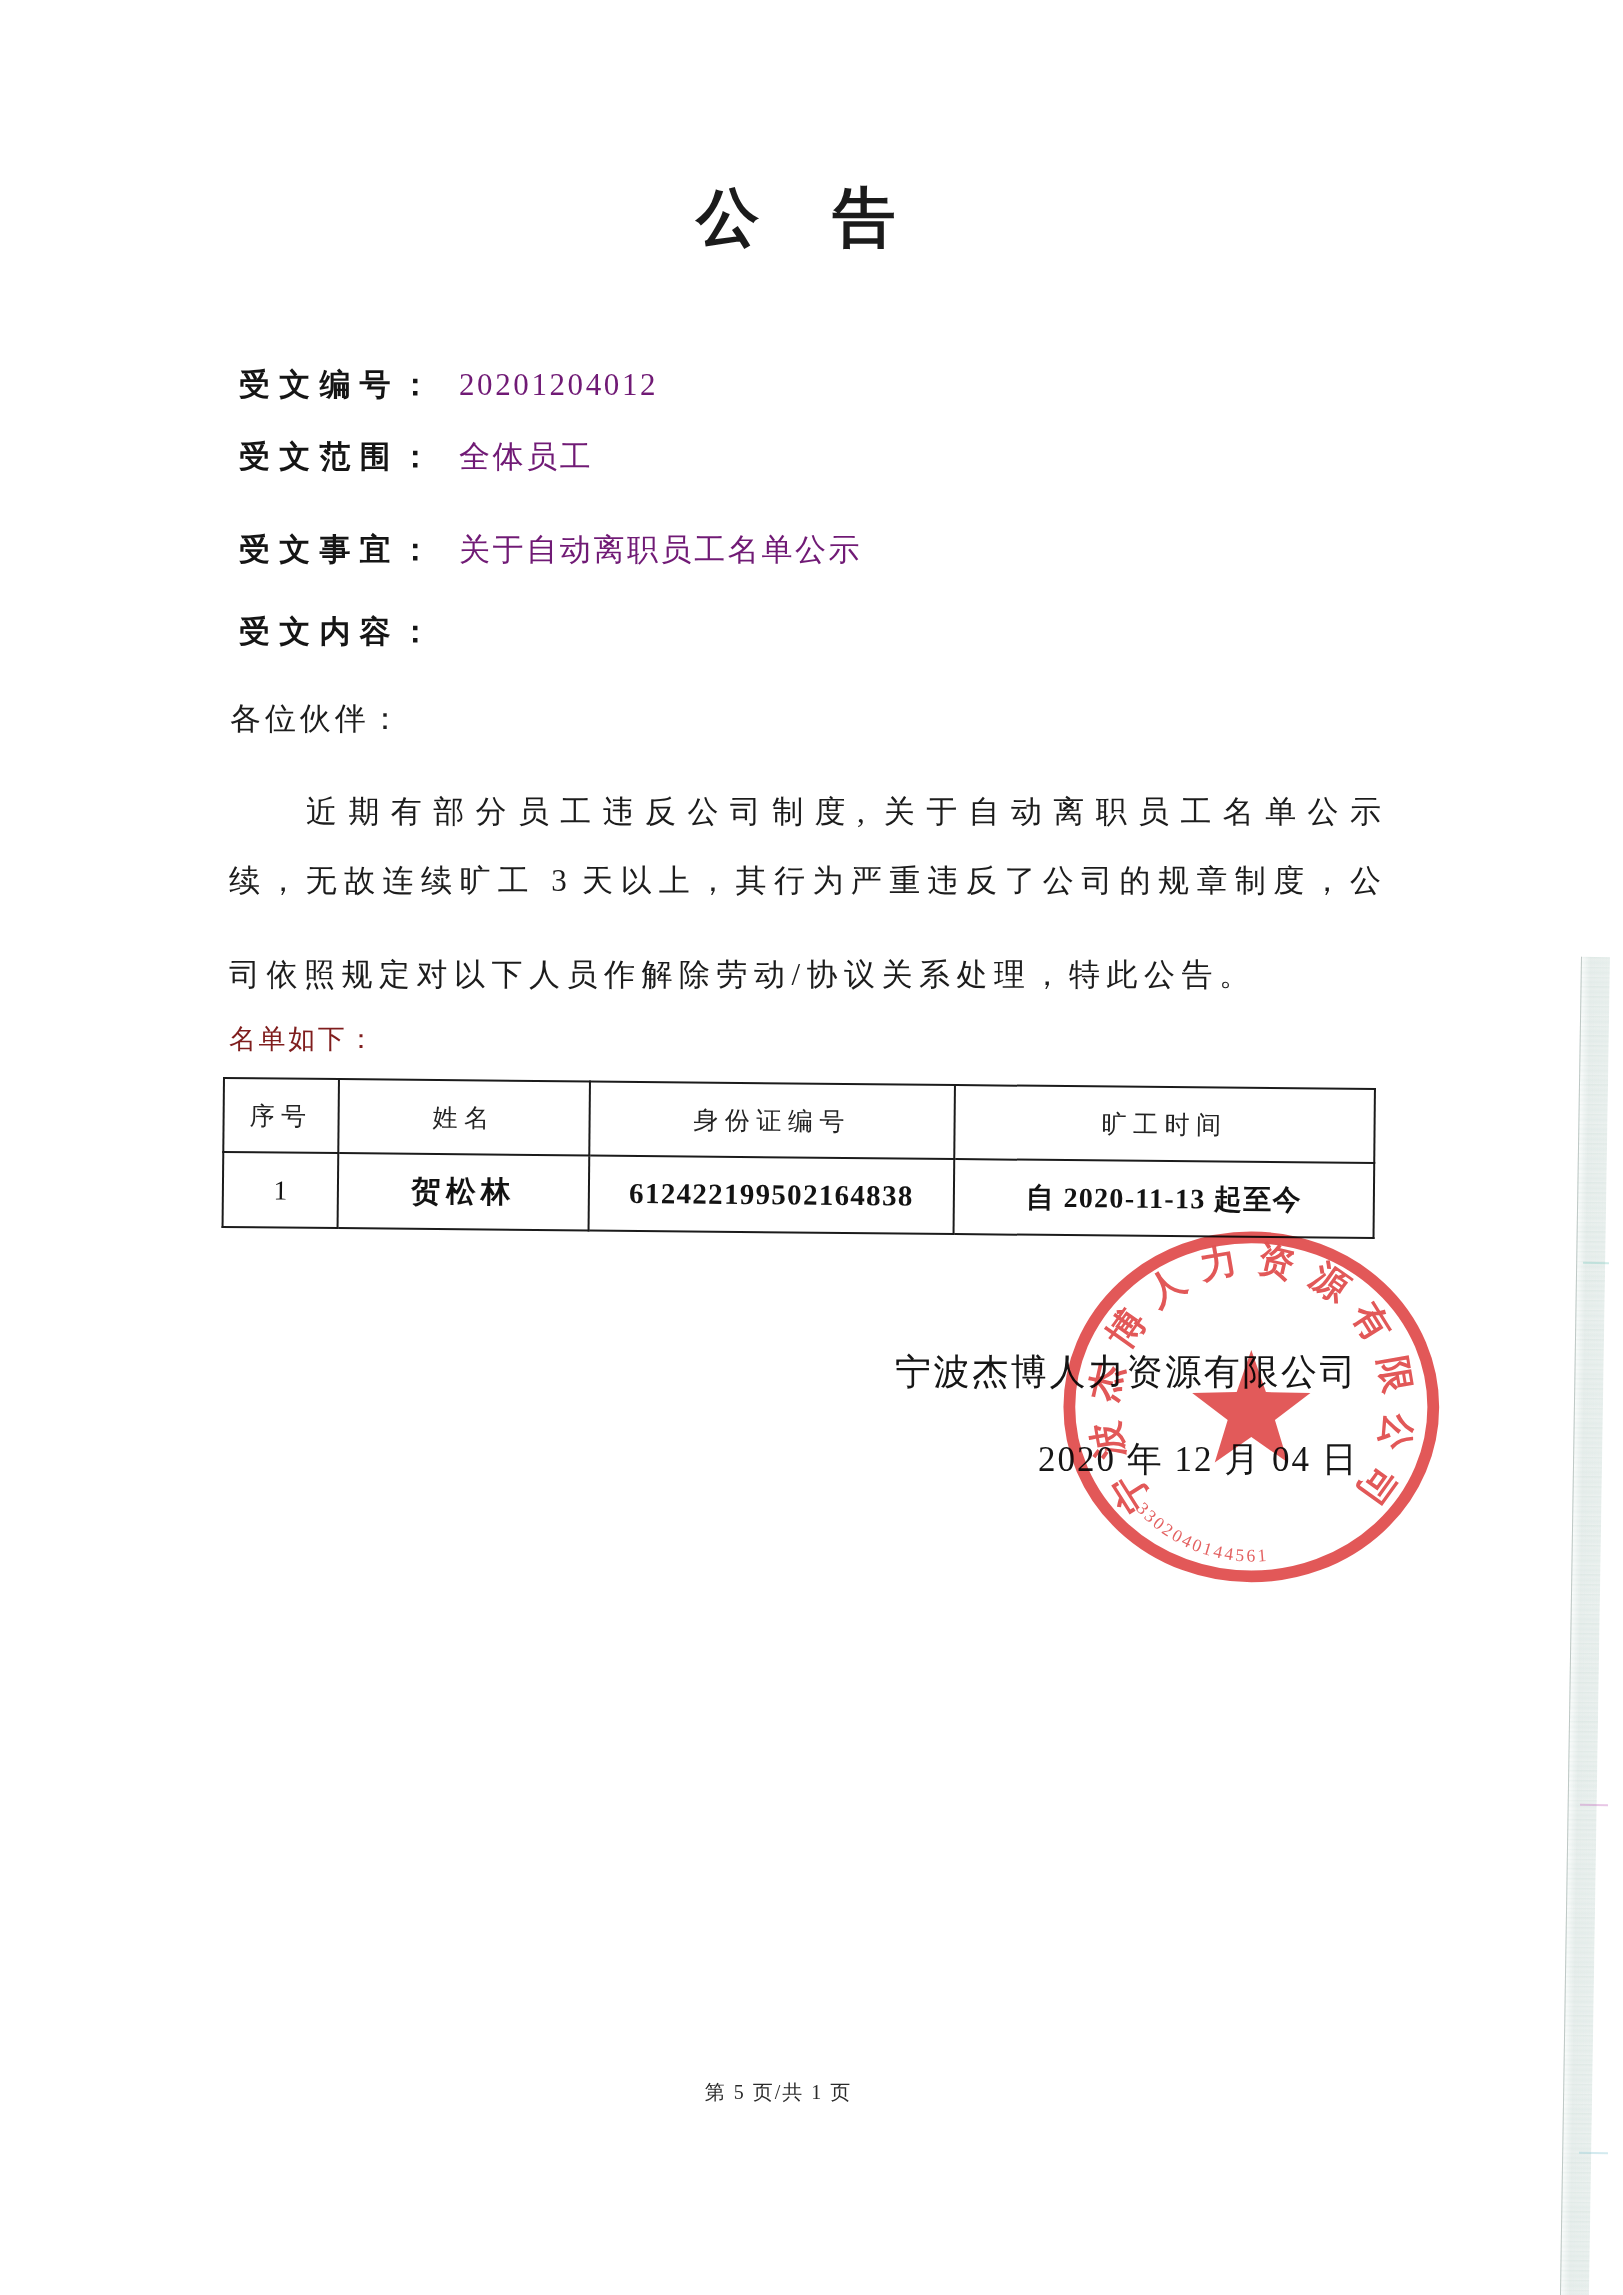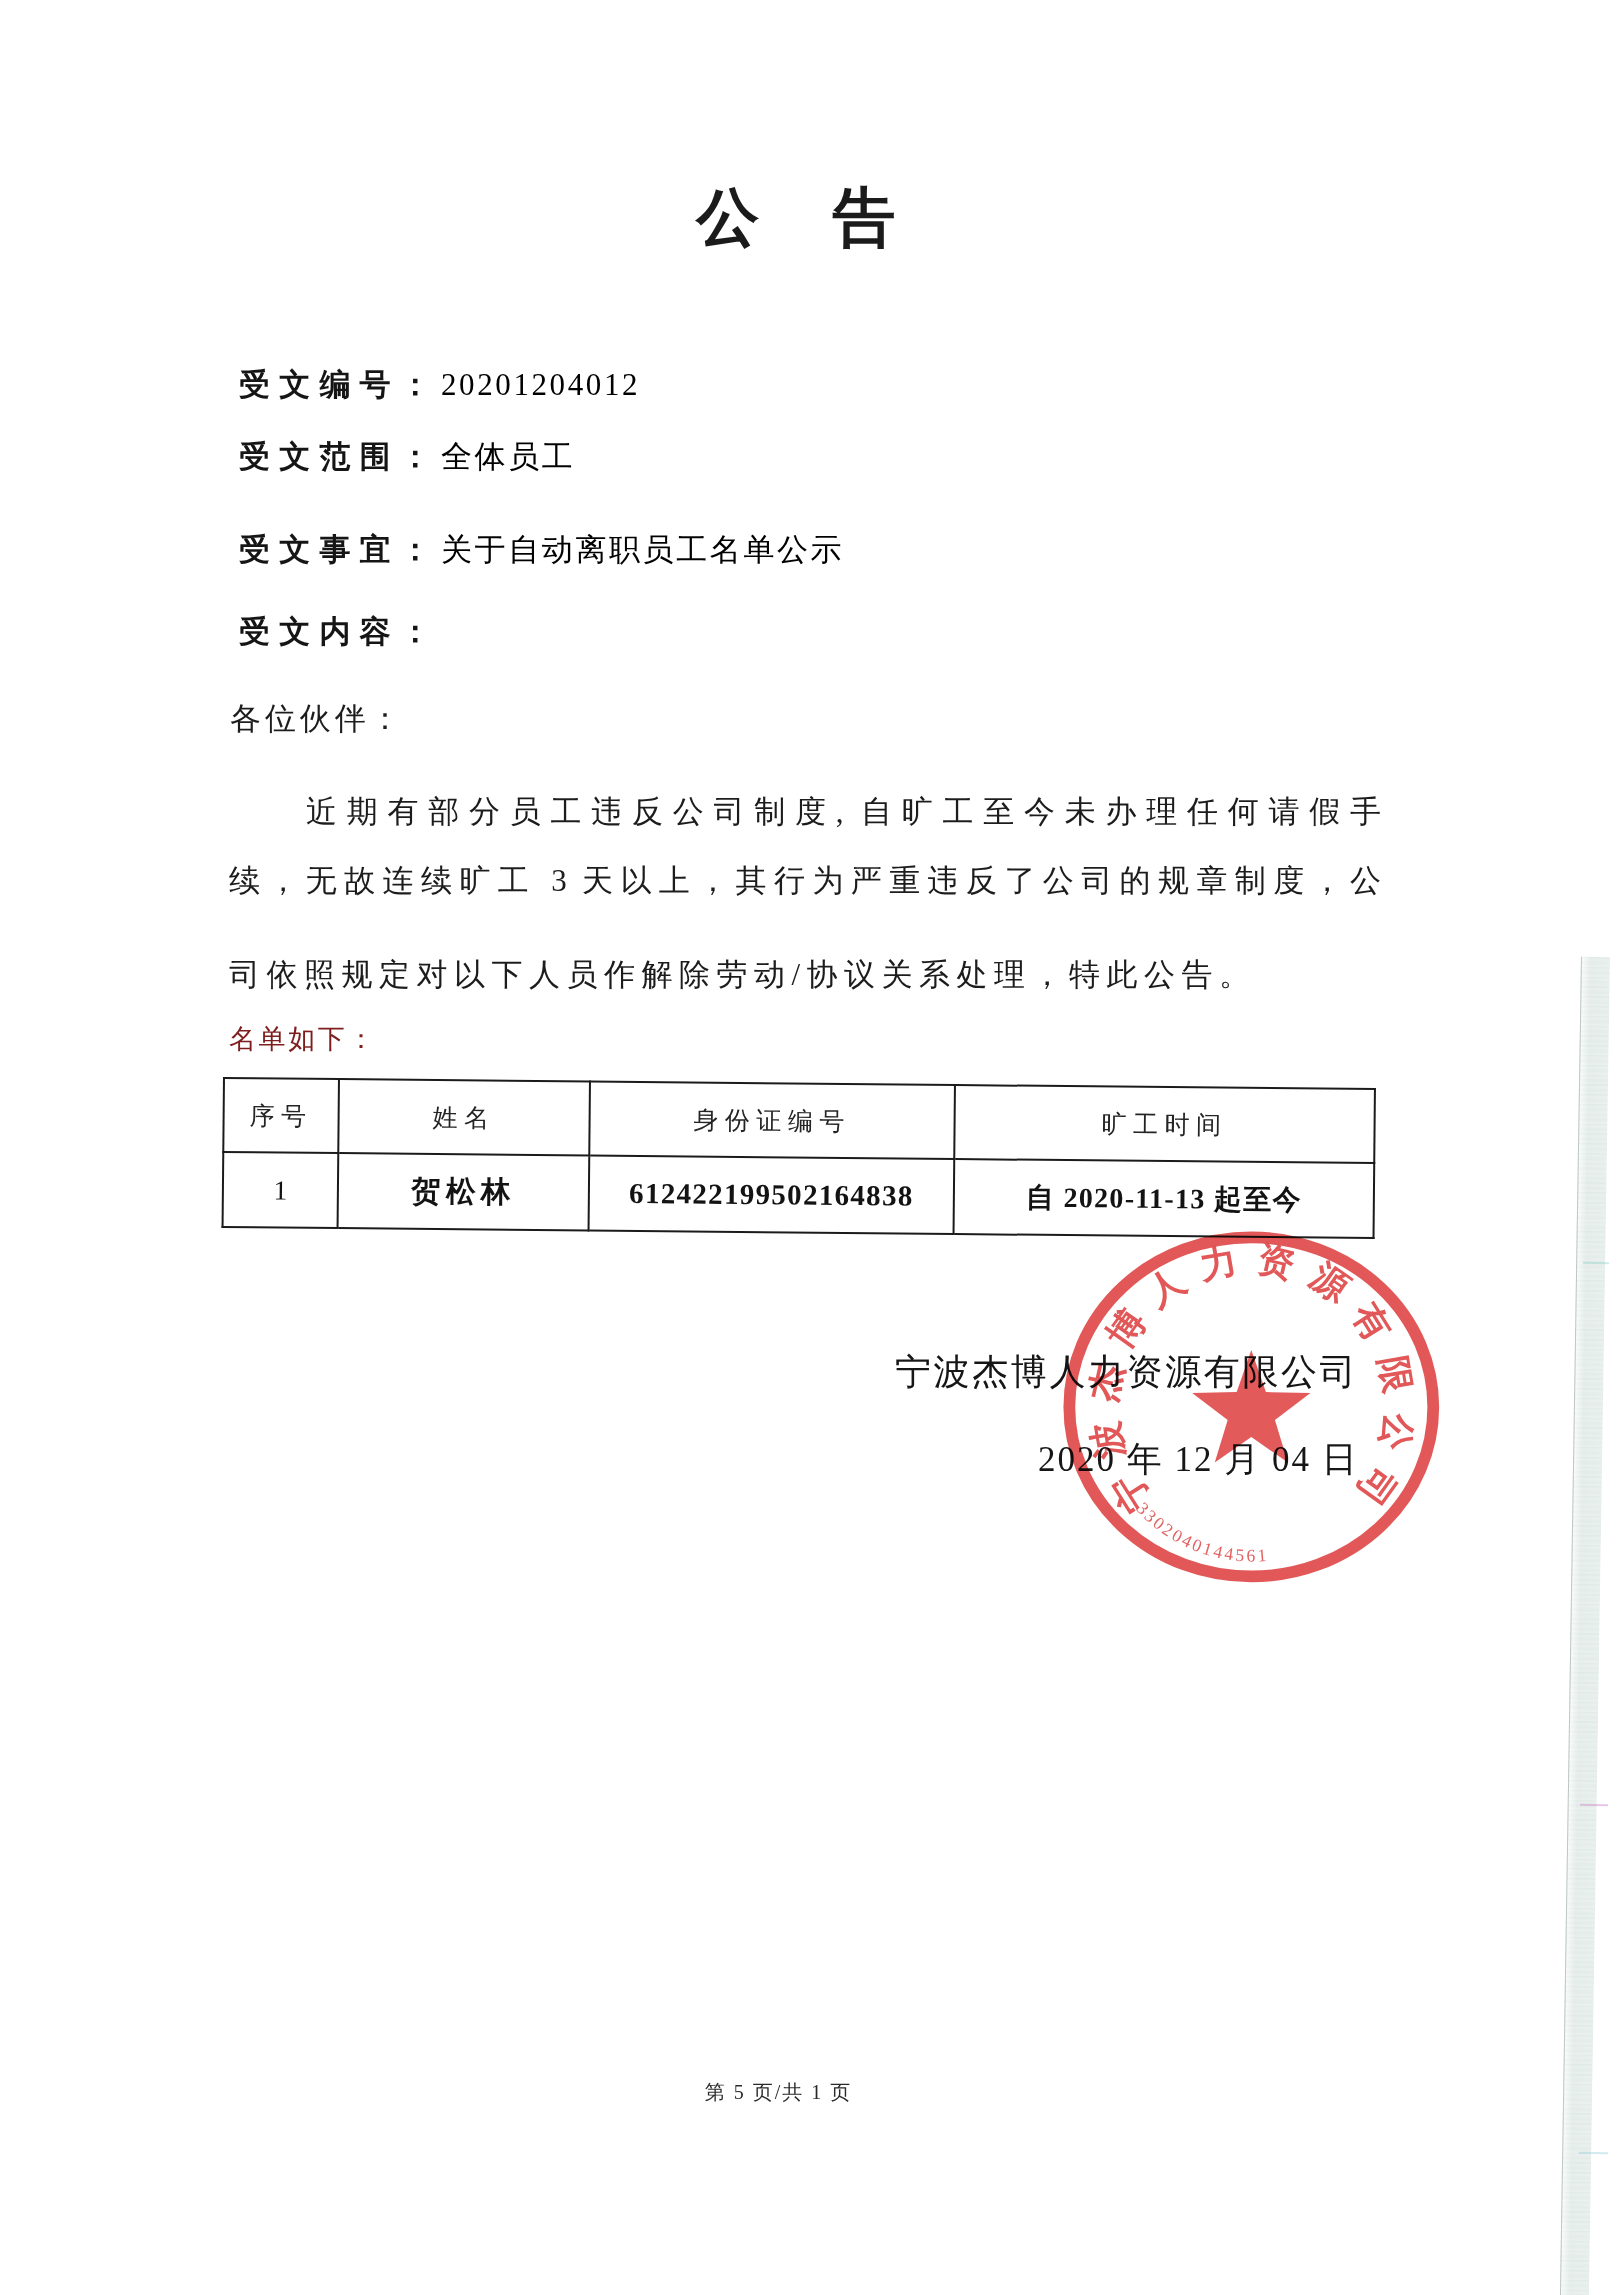--- a/index.html
+++ b/index.html
@@ -9,21 +9,21 @@
   }
   .abs{position:absolute;}
   
   .doc-title{
     left:0;top:175px;width:1597px;text-align:center;
     font-size:63px;font-weight:700;letter-spacing:5.2px;color:#1b1b1b;
   }
   
   .field-row{left:239px;height:41px;white-space:nowrap;font-size:31px;line-height:41px;}
   .field-row .lbl{font-weight:700;letter-spacing:9.2px;color:#151515;margin-top:44px;}
-  .field-row .val{font-weight:400;letter-spacing:2.6px;margin-left:1px;color:#000000;}
+  .field-row .val{font-weight:400;letter-spacing:2.6px;margin-left:19px;color:#701a75;}
   .f1{top:364px;} .f2{top:436px;} .f3{top:529px;} .f4{top:611px;}
   .salutation{left:230px;top:698px;font-size:31px;letter-spacing:3.9px;color:#1d1d1d;}
   
   .body-line{
     left:229px;width:1152px;font-size:31px;line-height:42px;color:#1c1c1c;
     text-align:justify;text-align-last:justify;white-space:nowrap;
   }
   .bl1{top:791px;text-indent:77px;}
   .bl2{top:860px;}
   .bl3{top:954px;text-align-last:left;letter-spacing:6.5px;}
@@ -76,21 +76,21 @@
 </div>
 <div class="abs field-row f3">
   <span class="lbl">受文事宜：</span><span class="val">关于自动离职员工名单公示</span>
 </div>
 <div class="abs field-row f4">
   <span class="lbl">受文内容：</span><span class="val"></span>
 </div>
 
 <div class="abs salutation">各位伙伴：</div>
 
-<div class="abs body-line bl1">近期有部分员工违反公司制度, 自旷工至今未办理任何请假手</div>
+<div class="abs body-line bl1">近期有部分员工违反公司制度, 关于自动离职员工名单公示</div>
 <div class="abs body-line bl2">续，无故连续旷工 3 天以上，其行为严重违反了公司的规章制度，公</div>
 <div class="abs body-line bl3">司依照规定对以下人员作解除劳动/协议关系处理，特此公告。</div>
 
 <div class="abs list-intro">名单如下：</div>
 
 <div class="abs roster">
   <table>
     <thead>
       <tr>
         <th class="c1">序号</th>

